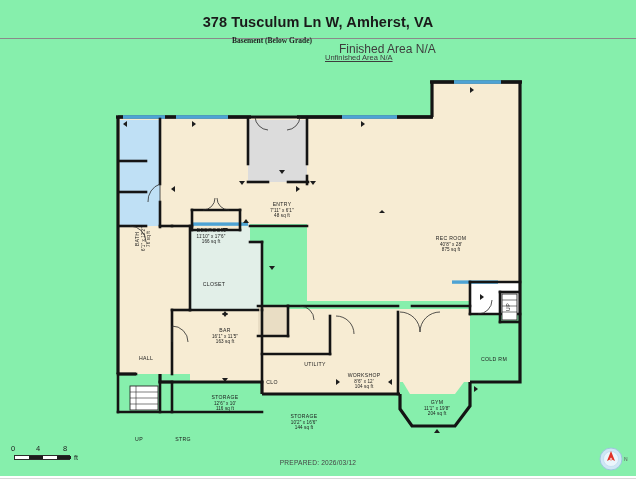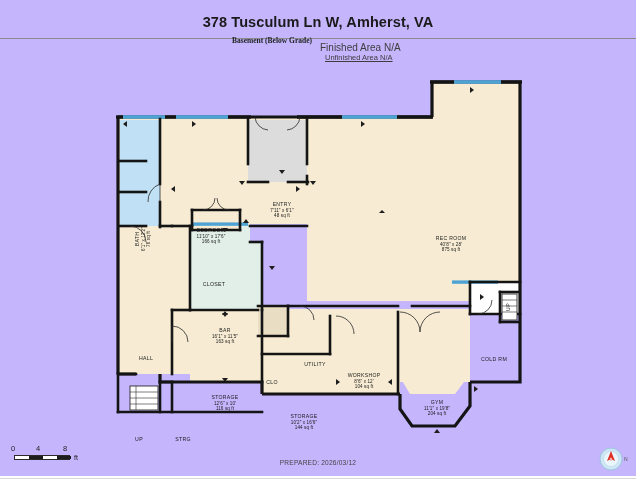--- a/index.html
+++ b/index.html
@@ -7,40 +7,40 @@
   html, body {
     margin: 0; padding: 0;
     width: 636px; height: 480px;
     background: #ffffff;
     font-family: "Liberation Sans", sans-serif;
     overflow: hidden;
   }
   #page {
     position: relative;
     width: 636px; height: 476px;
-    background: #c4b5fd;
+    background: #86efac;
   }
 
   
   .title {
     position: absolute;
     top: 14px; left: 0; width: 636px;
     text-align: center;
     font-size: 14.5px;
     font-weight: bold;
     color: #1a1a1a;
     letter-spacing: 0.1px;
   }
   .hrule {
     position: absolute;
     left: 0; top: 38px; width: 636px;
     height: 1px; background: #8a8a8a;
   }
   .sub1 { position:absolute; top:36px; left:232px; font-size:7.5px; font-weight:bold; color:#1f1f1f;font-family:Liberation Serif, serif; }
-  .sub1v { position:absolute; top:42px; left:320px; font-size:10px; color:#3d3d3d; }
+  .sub1v { position:absolute; top:42px; left:339px; font-size:12px; color:#3d3d3d; }
   .sub2v { position:absolute; top:53px; left:325px; font-size:7.5px; color:#3d3d3d;text-decoration:underline; }
 
   
   #plan {
     position: absolute;
     left: 0; top: 64px;
     width: 636px; height: 378px;
   }
   #plan svg { display: block; }
 

